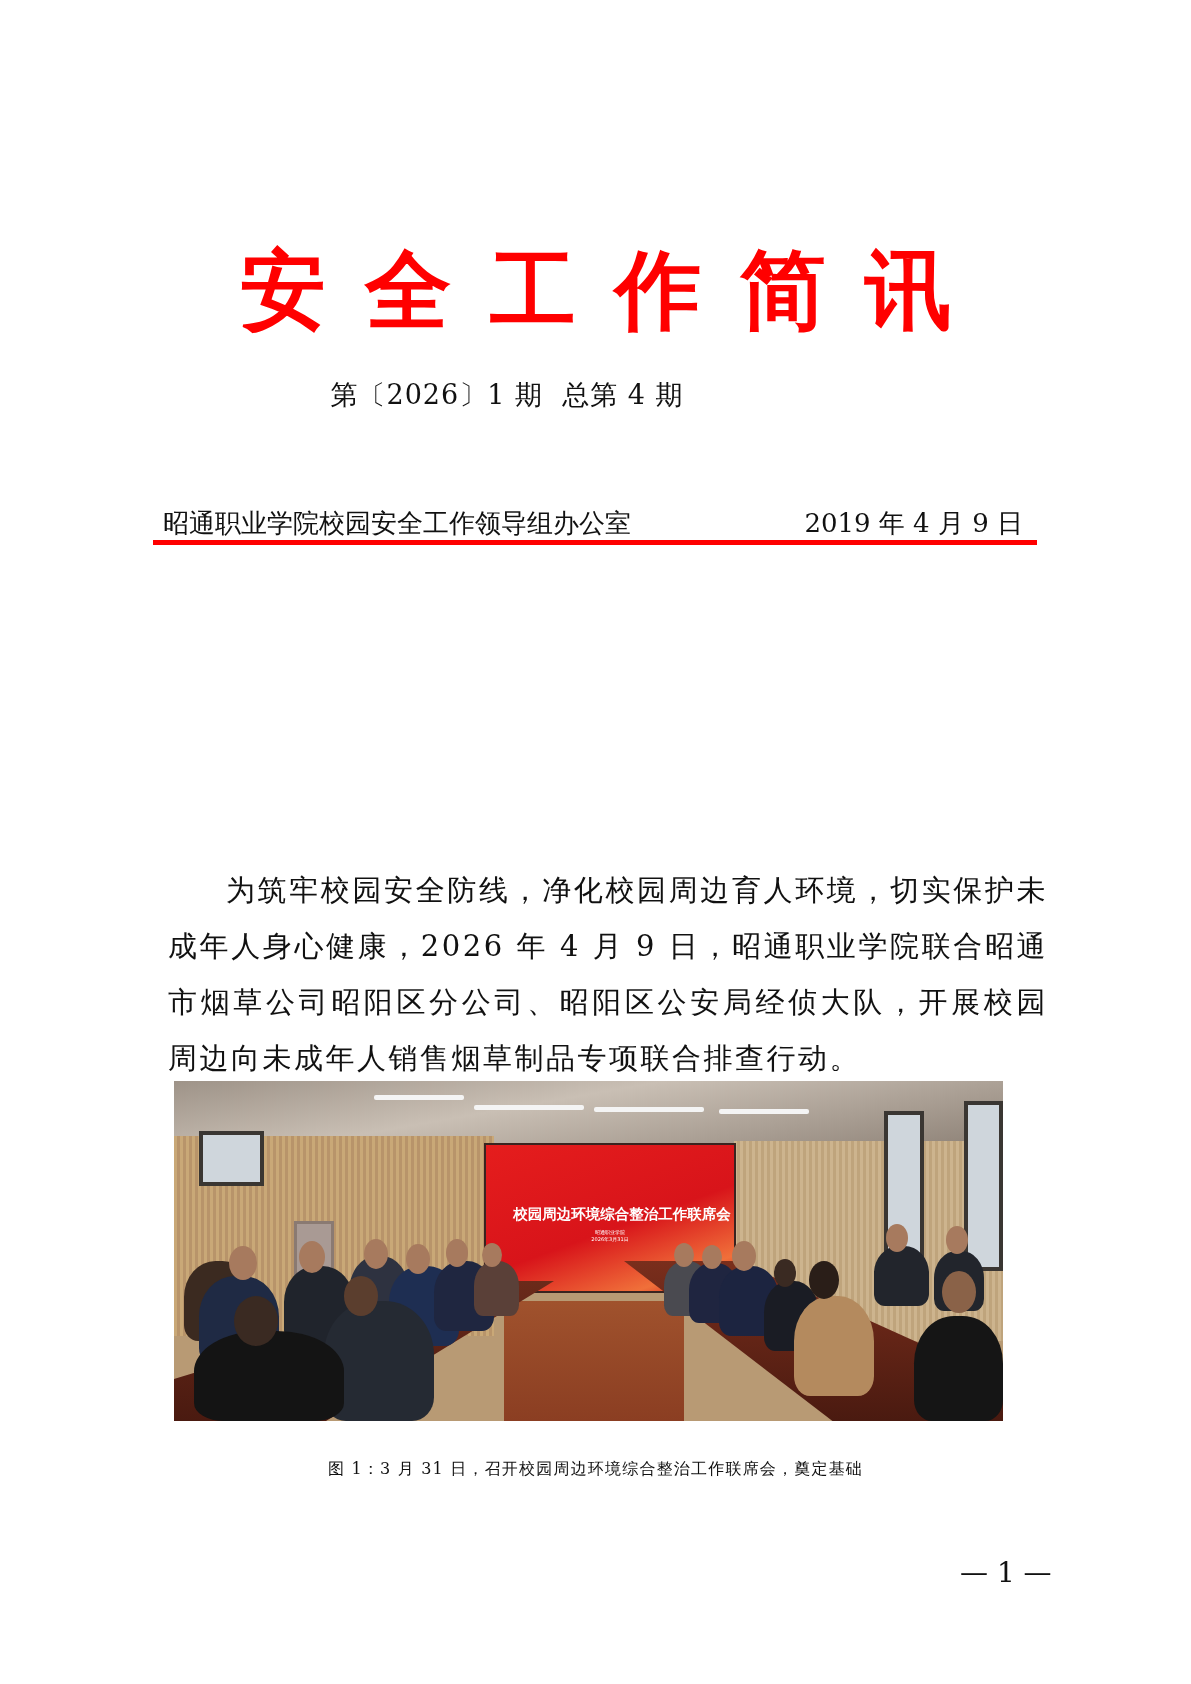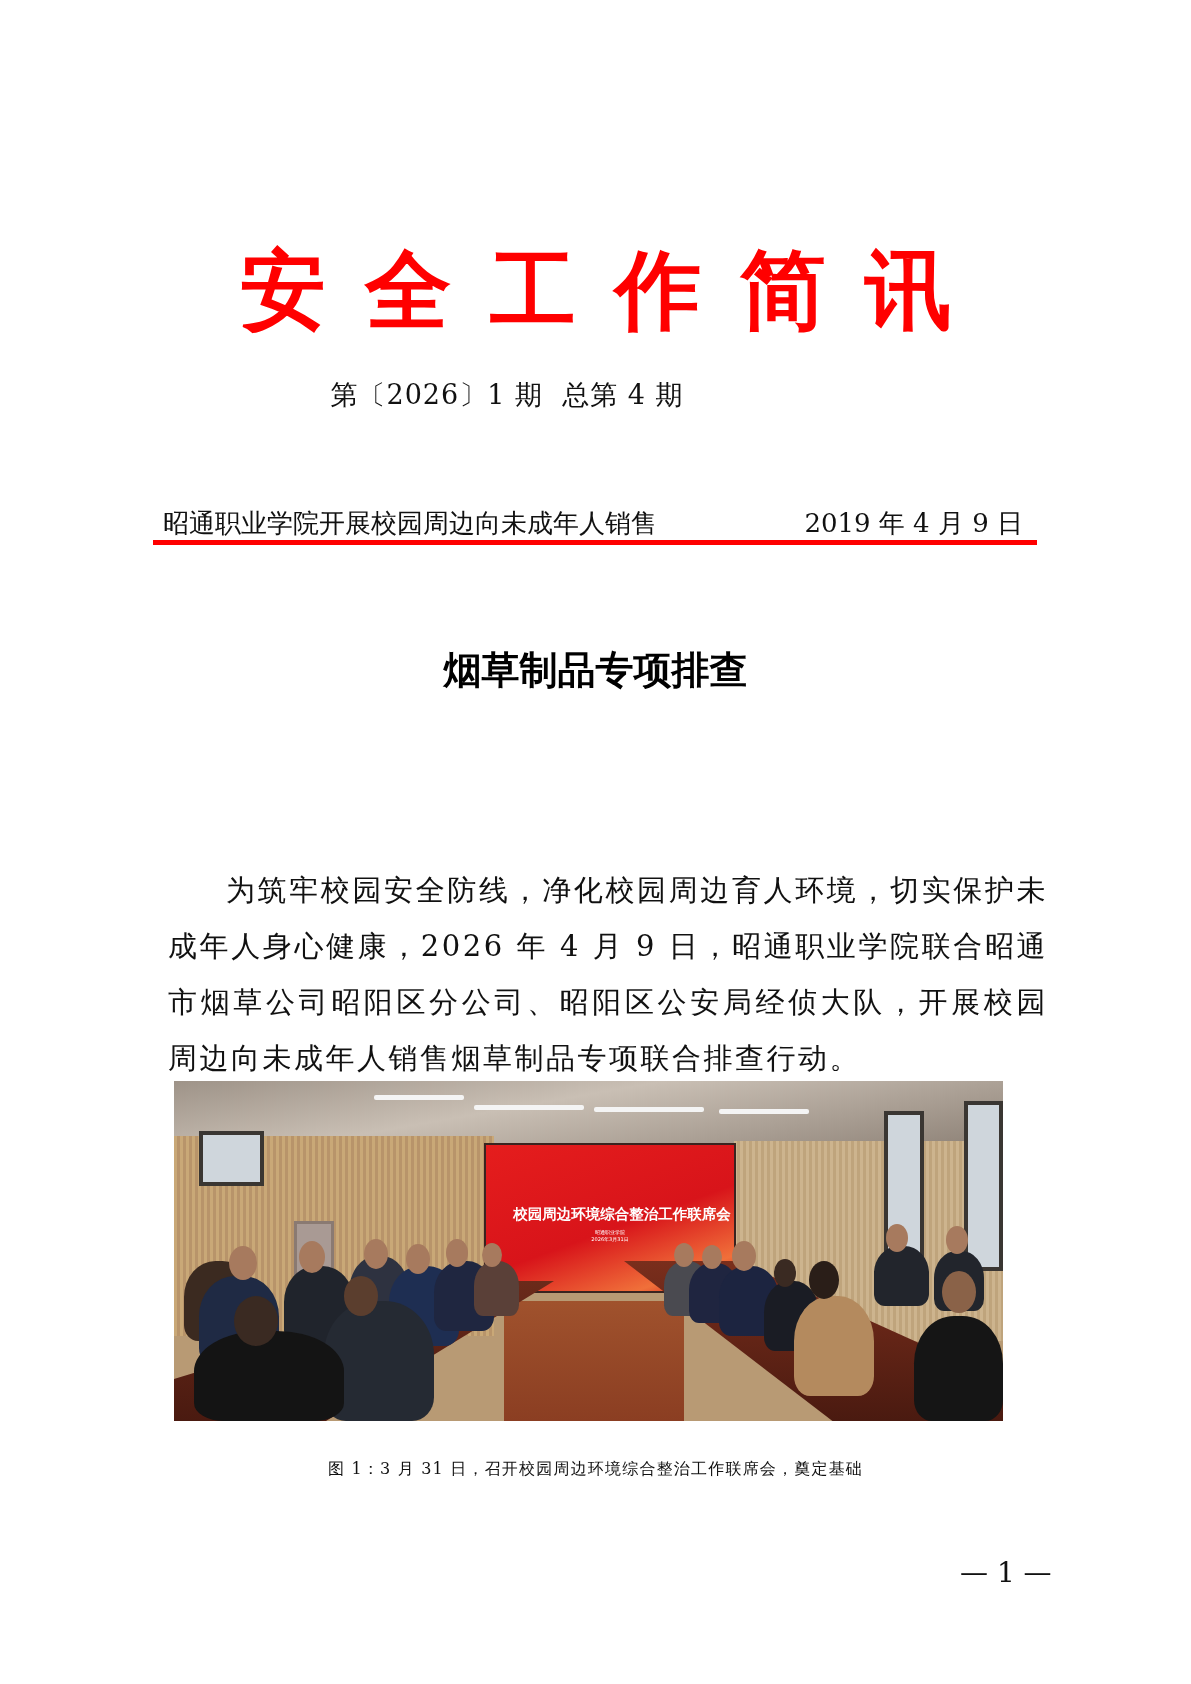--- a/index.html
+++ b/index.html
@@ -193,28 +193,27 @@
   <span>全</span>
   <span>工</span>
   <span>作</span>
   <span>简</span>
   <span>讯</span>
 </div>
 
 <div class="abs issue-line" style="white-space: pre;">第〔2026〕1 期  总第 4 期</div>
 
 <div class="abs issuer-row">
-  <span>昭通职业学院开展校园周边向未成年人销售</span>
+  <span>昭通职业学院校园安全工作领导组办公室</span>
   <span>2019 年 4 月 9 日</span>
 </div>
 
 <div class="abs red-rule"></div>
 
 <div class="abs headline">
-  <div>烟草制品专项排查</div>
 </div>
 
 <div class="abs body-text">
   <p>为筑牢校园安全防线，净化校园周边育人环境，切实保护未成年人身心健康，2026 年 4 月 9 日，昭通职业学院联合昭通市烟草公司昭阳区分公司、昭阳区公安局经侦大队，开展校园周边向未成年人销售烟草制品专项联合排查行动。</p>
 </div>
 
 <div class="abs photo">
   <div class="ceiling"></div>
   <div class="ceiling-light" style="left:200px; top:14px; width:90px;"></div>
   <div class="ceiling-light" style="left:300px; top:24px; width:110px;"></div>

